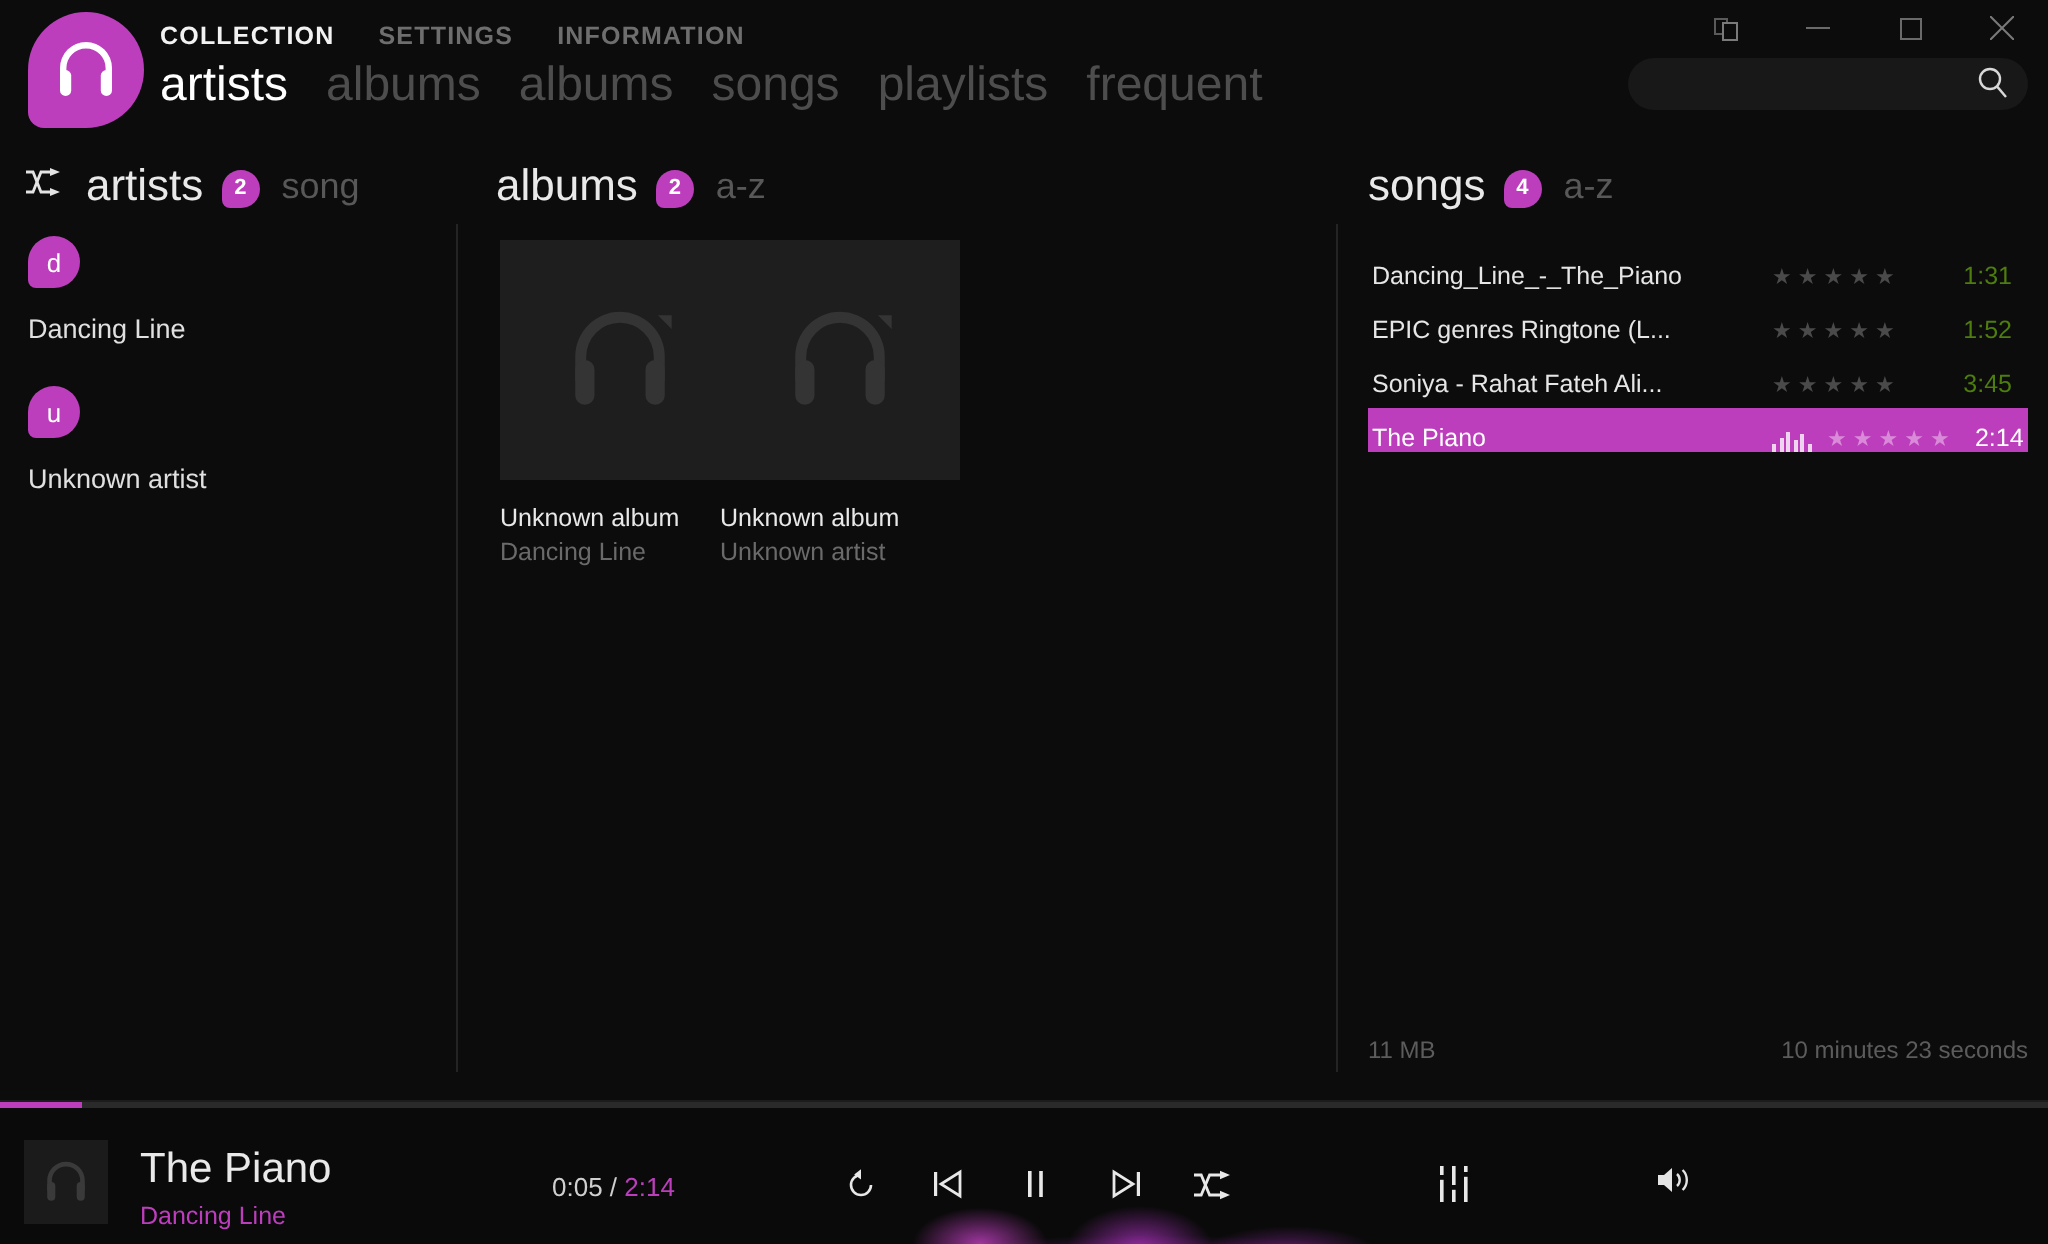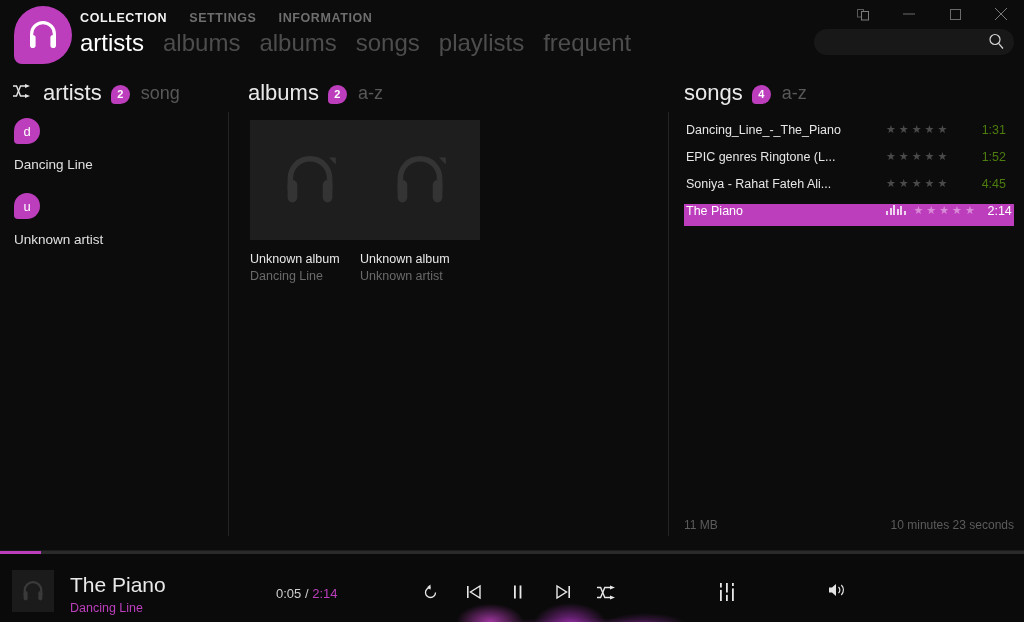--- a/index.html
+++ b/index.html
@@ -121,21 +121,21 @@
     background: #1e1e1e;
     display: flex; align-items: center; justify-content: center;
   }
   .album-title { margin-top: 12px; font-size: 12.5px; color: #e8e8e8; }
   .album-artist { margin-top: 3px; font-size: 12.5px; color: #6a6a6a; }
 
   
   .songs-panel { position: absolute; left: 684px; top: 123px; width: 330px; }
   .song-row {
     position: relative; height: 22px; margin-bottom: 5px;
-    display: flex; align-items: flex-start;
+    display: flex; align-items: flex-end;
     padding: 0 8px 0 2px;
   }
   .song-row.selected { background: #bd3ebd; padding-left: 2px; }
   .song-name {
     flex: 0 0 200px; font-size: 12.5px; color: #e6e6e6;
     white-space: nowrap; overflow: hidden;
   }
   .song-row.selected .song-name { color: #ffffff; }
   .eqbars { display: flex; align-items: flex-end; gap: 1.5px; height: 11px; margin-right: 8px; }
   .eqbars i { width: 2px; background: #efd4ef; display: block; }
@@ -352,21 +352,21 @@
       <span class="song-dur">1:31</span>
     </div>
     <div class="song-row">
       <span class="song-name">EPIC genres Ringtone (L...</span>
       <span class="stars">★★★★★</span>
       <span class="song-dur">1:52</span>
     </div>
     <div class="song-row">
       <span class="song-name">Soniya - Rahat Fateh Ali...</span>
       <span class="stars">★★★★★</span>
-      <span class="song-dur">4:45</span>
+      <span class="song-dur">3:45</span>
     </div>
     <div class="song-row selected">
       <span class="song-name">The Piano</span>
       <span class="eqbars">
         <i style="height:4px"></i>
           <i style="height:7px"></i>
           <i style="height:10px"></i>
           <i style="height:6px"></i>
           <i style="height:9px"></i>
           <i style="height:4px"></i>

